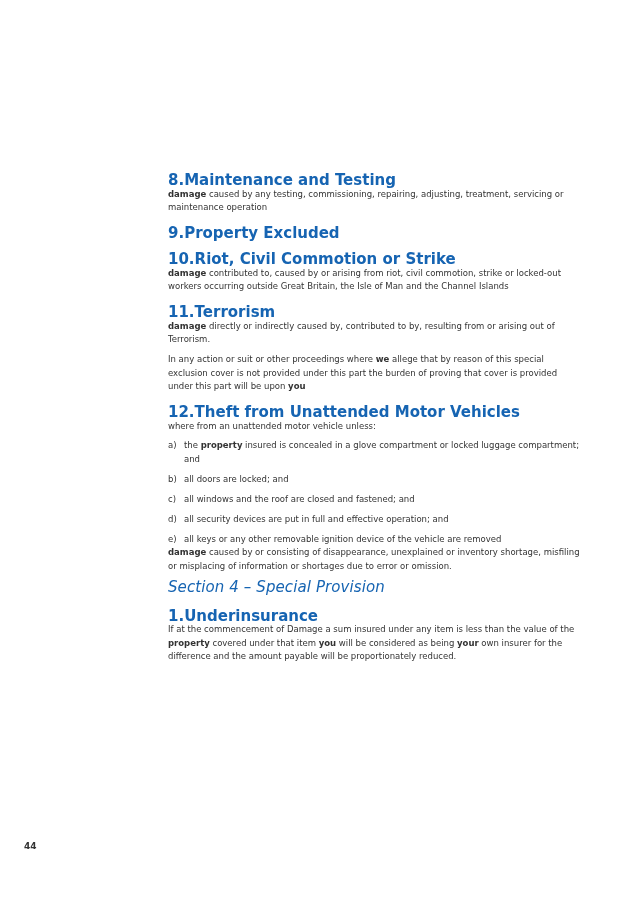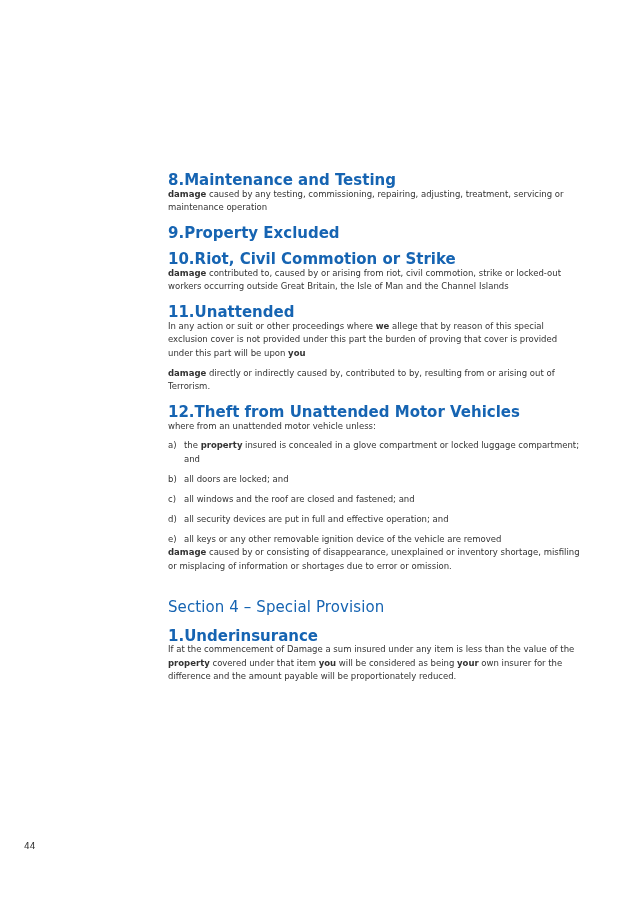--- a/index.html
+++ b/index.html
@@ -22,47 +22,47 @@
     margin:12.5px 0 0 0;line-height:13.5px;
   }
   .h:first-child{margin-top:0;}
   .h-num{display:inline-block;min-width:13.5px;}
   .p{
     font-size:8.5px;line-height:13.5px;margin:0;color:var(--body);
   }
   .p + .p{margin-top:6.5px;}
   .big-h{
     font-size:15px;font-weight:400;color:var(--blue);
-    margin:24px 0 0 0;line-height:20px;letter-spacing:0.1px;
+    margin:4px 0 0 0;line-height:20px;letter-spacing:0.1px;font-style:italic;
   }
   .list{margin:6px 0 0 0;padding:0;list-style:none;}
   .list li{
     display:flex;font-size:8.5px;line-height:13.5px;margin-top:6.5px;color:var(--body);
   }
   .list li:first-child{margin-top:0;}
   .marker{flex:0 0 16px;}
   .li-text{flex:1;}
   .b{font-weight:bold;text-align:center;}
   .page-num{
     position:absolute;left:24px;top:841px;
-    font-size:9px;font-weight:normal;color:var(--body);
+    font-size:9px;font-weight:bold;color:var(--body);
   }
 </style>
 </head>
 <body>
 
 <div class="content">
     <h3 class="h"><span class="h-num">8.</span><span>Maintenance and Testing</span></h3>
     <p class="p"><span class="b">damage</span><span> caused by any testing, commissioning, repairing, adjusting, treatment, servicing or maintenance operation</span></p>
     <h3 class="h"><span class="h-num">9.</span><span>Property Excluded</span></h3>
     <h3 class="h"><span class="h-num">10.</span><span>Riot, Civil Commotion or Strike</span></h3>
     <p class="p"><span class="b">damage</span><span> contributed to, caused by or arising from riot, civil commotion, strike or locked-out workers occurring outside Great Britain, the Isle of Man and the Channel Islands</span></p>
-    <h3 class="h"><span class="h-num">11.</span><span>Unattended</span></h3>
+    <h3 class="h"><span class="h-num">11.</span><span>Terrorism</span></h3>
+    <p class="p"><span class="b">damage</span><span> directly or indirectly caused by, contributed to by, resulting from or arising out of Terrorism.</span></p>
     <p class="p"><span>In any action or suit or other proceedings where </span><span class="b">we</span><span> allege that by reason of this special exclusion cover is not provided under this part the burden of proving that cover is provided under this part will be upon </span><span class="b">you</span></p>
-    <p class="p"><span class="b">damage</span><span> directly or indirectly caused by, contributed to by, resulting from or arising out of Terrorism.</span></p>
     <h3 class="h"><span class="h-num">12.</span><span>Theft from Unattended Motor Vehicles</span></h3>
     <p class="p"><span>where from an unattended motor vehicle unless:</span></p>
     <ul class="list">
       <li>
         <span class="marker">a)</span>
         <span class="li-text"><span>the </span><span class="b">property</span><span> insured is concealed in a glove compartment or locked luggage compartment; and</span></span>
       </li>
       <li>
         <span class="marker">b)</span>
         <span class="li-text"><span>all doors are locked; and</span></span>

